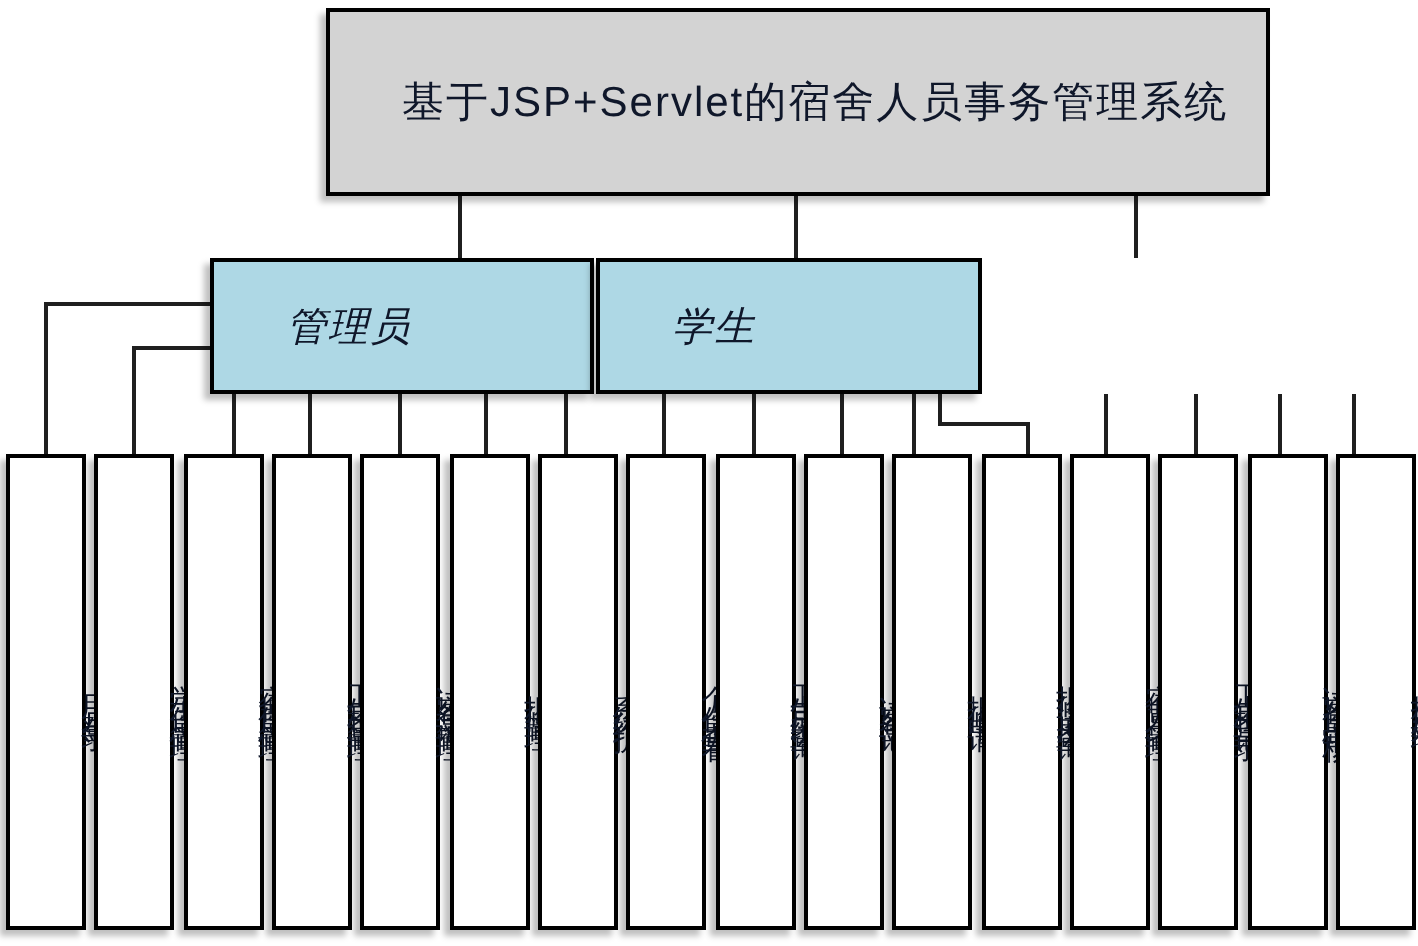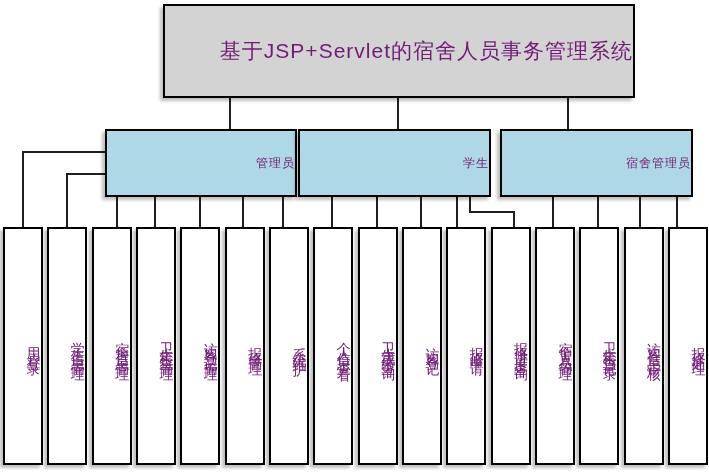--- a/index.html
+++ b/index.html
@@ -27,41 +27,43 @@
     fill: none;
     stroke: #1f1f1f;
     stroke-width: 2;
   }
 
   .node {
     border: 2px solid #000000;
     background: #ffffff;
     display: flex;
     align-items: center;
-    justify-content: flex-end;
+    justify-content: flex-start;
     box-shadow: -3px 3px 3px rgba(0,0,0,0.25);
-    color: #701a75;
+    color: #0f172a;
+    padding-left: 36px;
   }
 
   .root {
     position: absolute;
     left: 163px; top: 4px;
     width: 472px; height: 94px;
     background: #d3d3d3;
     font-size: 21px;
     letter-spacing: 1px;
   }
 
   .role {
     position: absolute;
     top: 129px;
     height: 68px;
     background: #aed8e5;
-    font-size: 12px;
+    font-size: 20px;
     letter-spacing: 1px;
+    font-style: italic;
   }
   .role-admin   { left: 105px; width: 192px; }
   .role-student { left: 298px; width: 193px; }
   .role-dorm    { left: 500px; width: 193px; }
 
   .leaves {
     position: absolute;
     left: 3px; top: 227px;
     width: 705px; height: 238px;
     display: flex;
@@ -108,23 +110,20 @@
   <div class="node root">
     <span>基于JSP+Servlet的宿舍人员事务管理系统</span>
   </div>
 
   <div class="node role role-admin">
     <span>管理员</span>
   </div>
   <div class="node role role-student">
     <span>学生</span>
   </div>
-  <div class="node role role-dorm">
-    <span>宿舍管理员</span>
-  </div>
 
   <div class="leaves">
     <div class="node leaf">
       <span class="vtext">用户登录</span>
     </div>
     <div class="node leaf">
       <span class="vtext">学生信息管理</span>
     </div>
     <div class="node leaf">
       <span class="vtext">宿舍信息管理</span>

